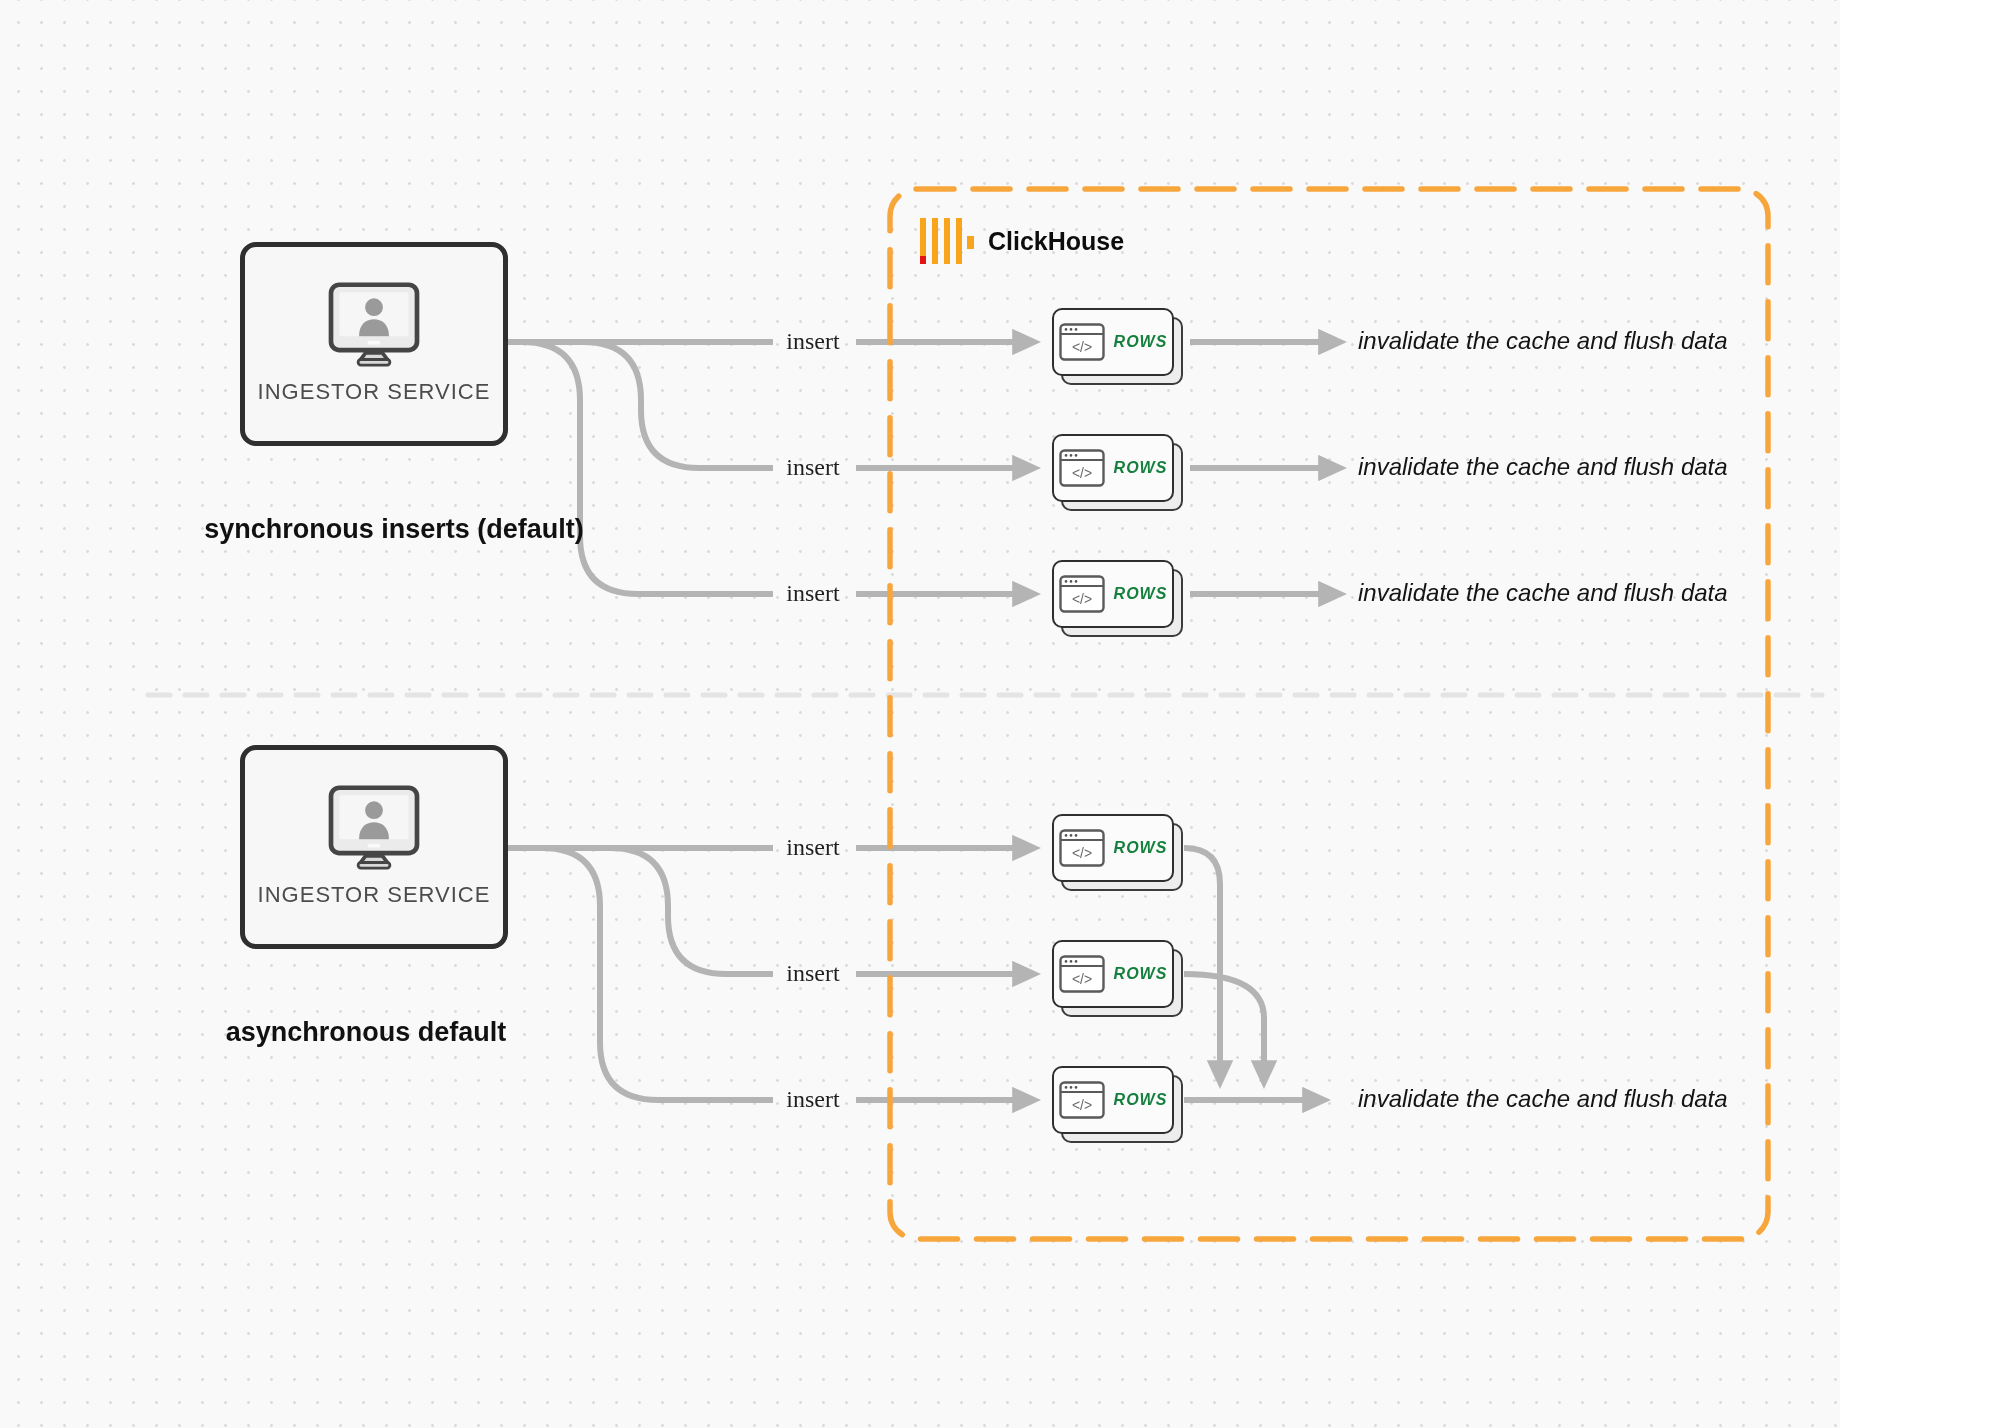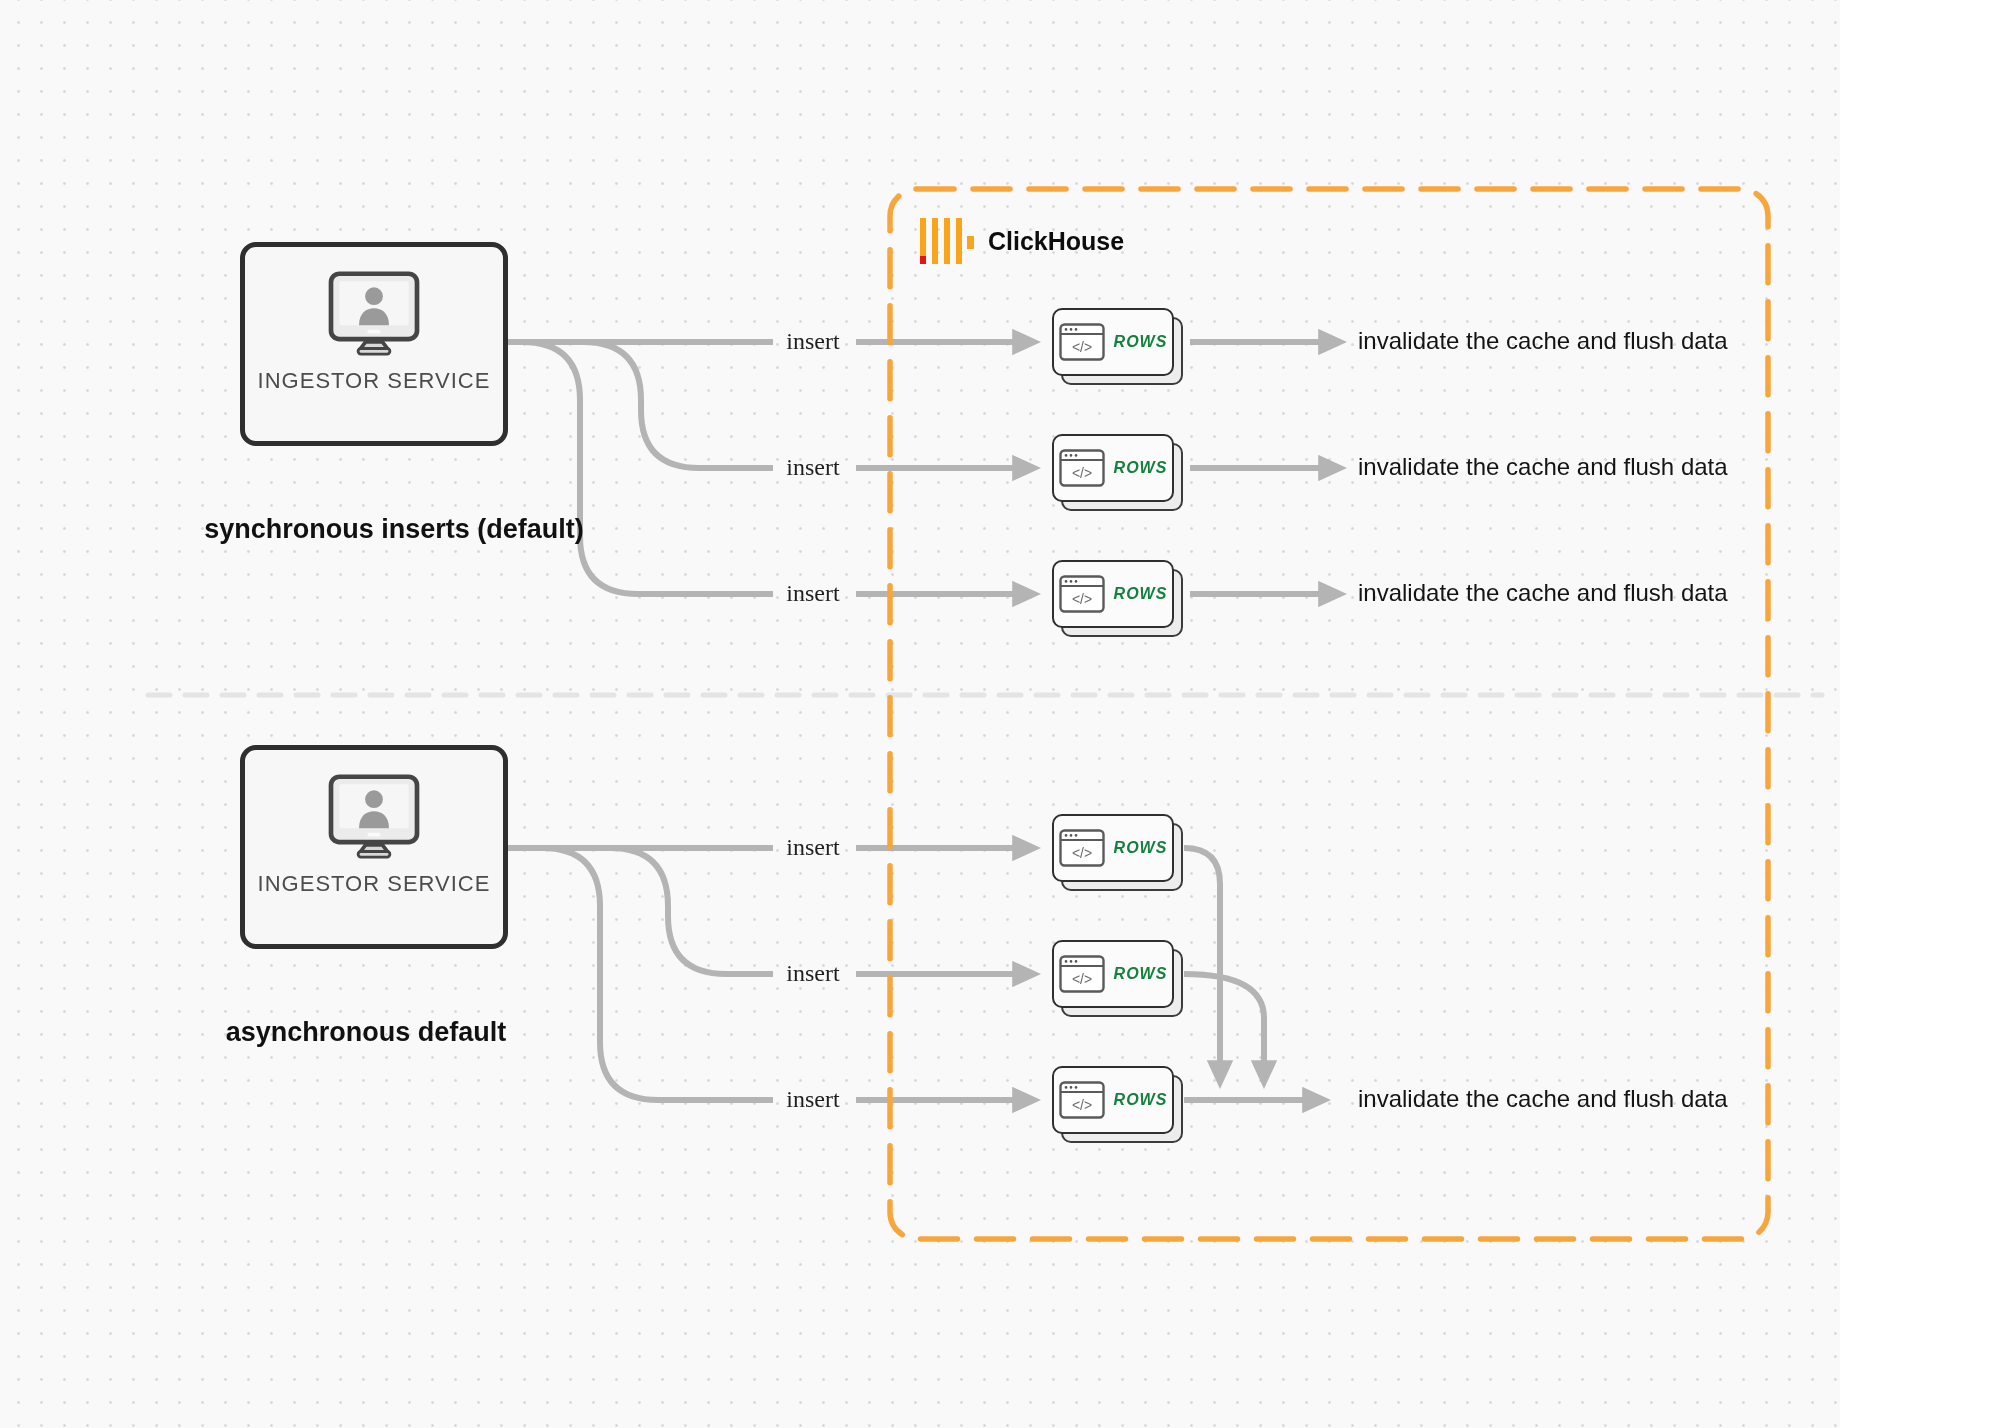--- a/index.html
+++ b/index.html
@@ -9,21 +9,21 @@
     background-color:#f9f9f9;
     background-image:radial-gradient(circle,#dadada 1.3px,transparent 1.5px);
     background-size:23px 23px;background-position:7px 11px;
   }
   svg.overlay{position:absolute;left:0;top:0;z-index:1;}
 
   
   .ingestor{
     position:absolute;width:268px;height:204px;box-sizing:border-box;z-index:2;
     background:#f7f7f7;border:5px solid #2f2f2f;border-radius:16px;
-    display:flex;flex-direction:column;align-items:center;padding-top:23px;
+    display:flex;flex-direction:column;align-items:center;padding-top:34px;
   }
   .ingestor-label{margin-top:12px;font-size:22px;letter-spacing:1px;color:#4c4c4c;white-space:nowrap;}
 
   
   .rows-card{position:absolute;width:122px;height:68px;z-index:2;}
   .card-back{
     position:absolute;left:9px;top:9px;width:122px;height:68px;box-sizing:border-box;
     background:#ededed;border:2.5px solid #3c3c3c;border-radius:10px;
   }
   .card-front{
@@ -33,21 +33,21 @@
   }
   .rows-label{font-size:16px;font-style:italic;font-weight:600;letter-spacing:1px;color:#15803d;}
 
   
   .insert-label{
     position:absolute;left:774px;width:78px;text-align:center;z-index:2;
     transform:translateY(-52%);font-size:24px;color:#1f1f1f;font-family:Liberation Serif, serif;
   }
   .invalidate-label{
     position:absolute;left:1358px;z-index:2;transform:translateY(-52%);
-    font-size:24px;color:#141414;white-space:nowrap;
+    font-size:24px;color:#141414;white-space:nowrap;font-style:italic;
   }
   .caption{
     position:absolute;z-index:2;transform:translate(-50%,-50%);
     font-size:27px;font-weight:700;color:#111;white-space:nowrap;
   }
   .ch-label{
     position:absolute;left:988px;top:241px;z-index:2;transform:translateY(-50%);
     font-size:25px;font-weight:600;color:#0d0d0d;white-space:nowrap;
   }
 </style>

